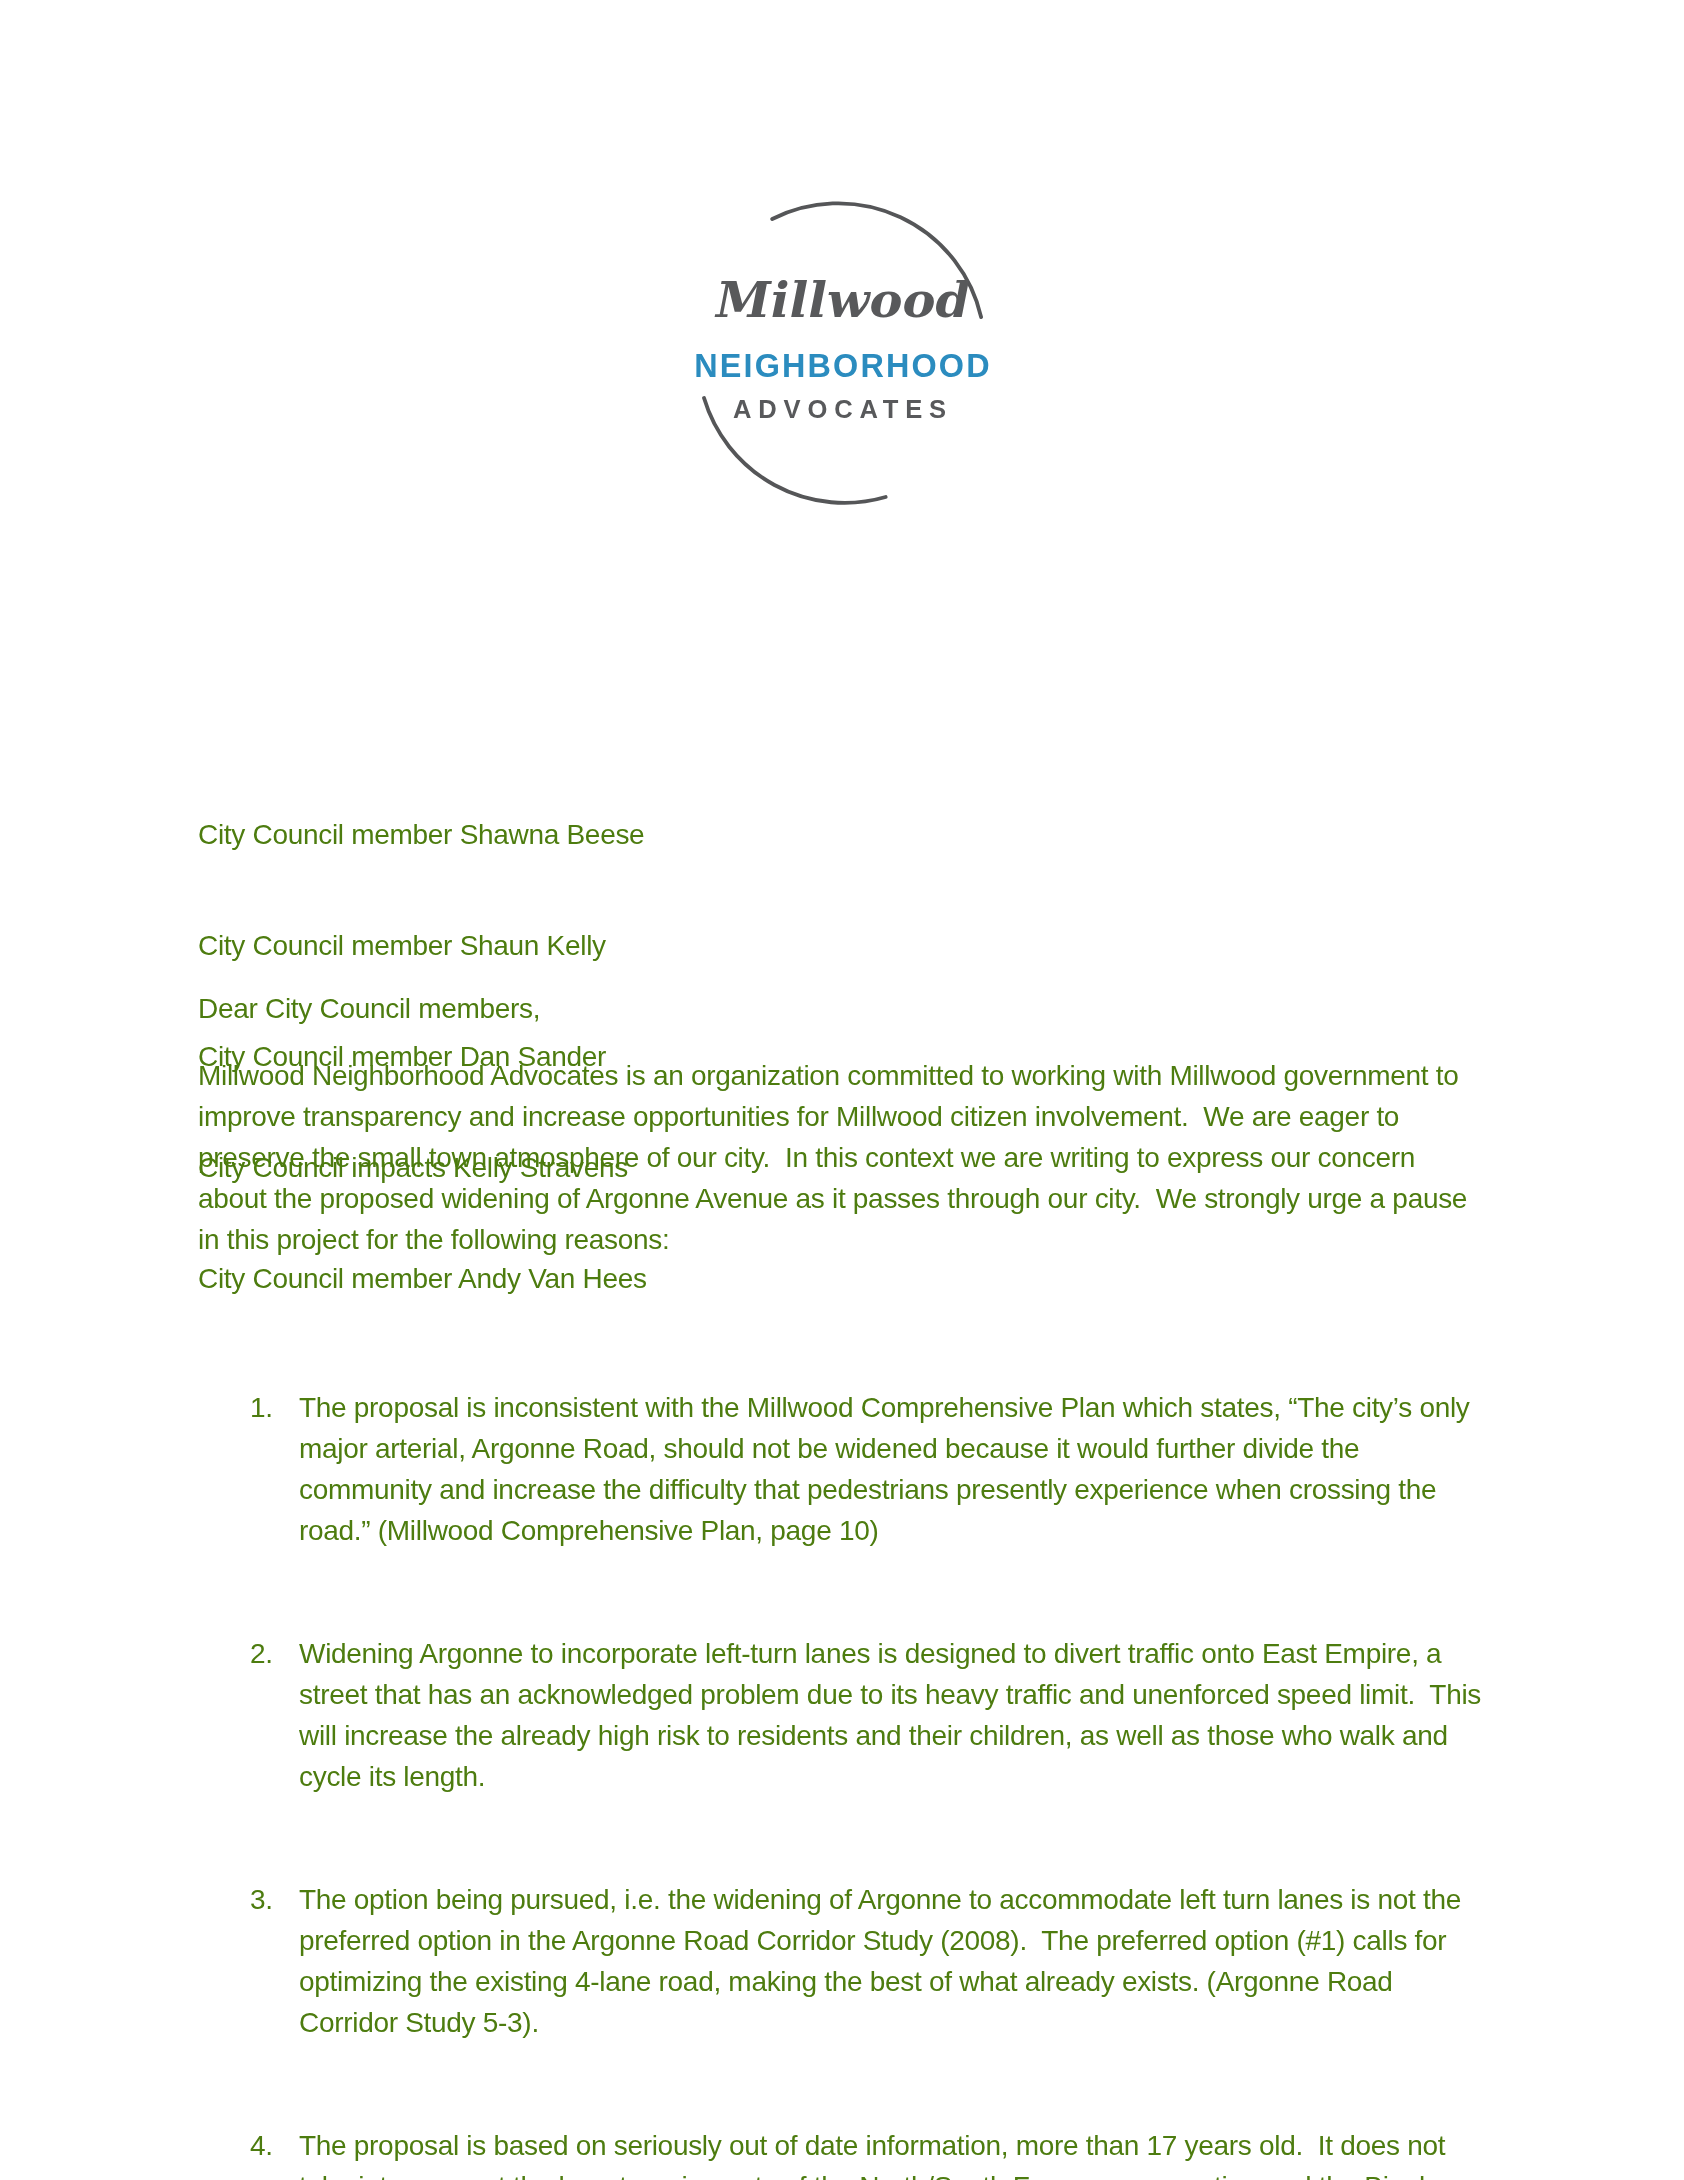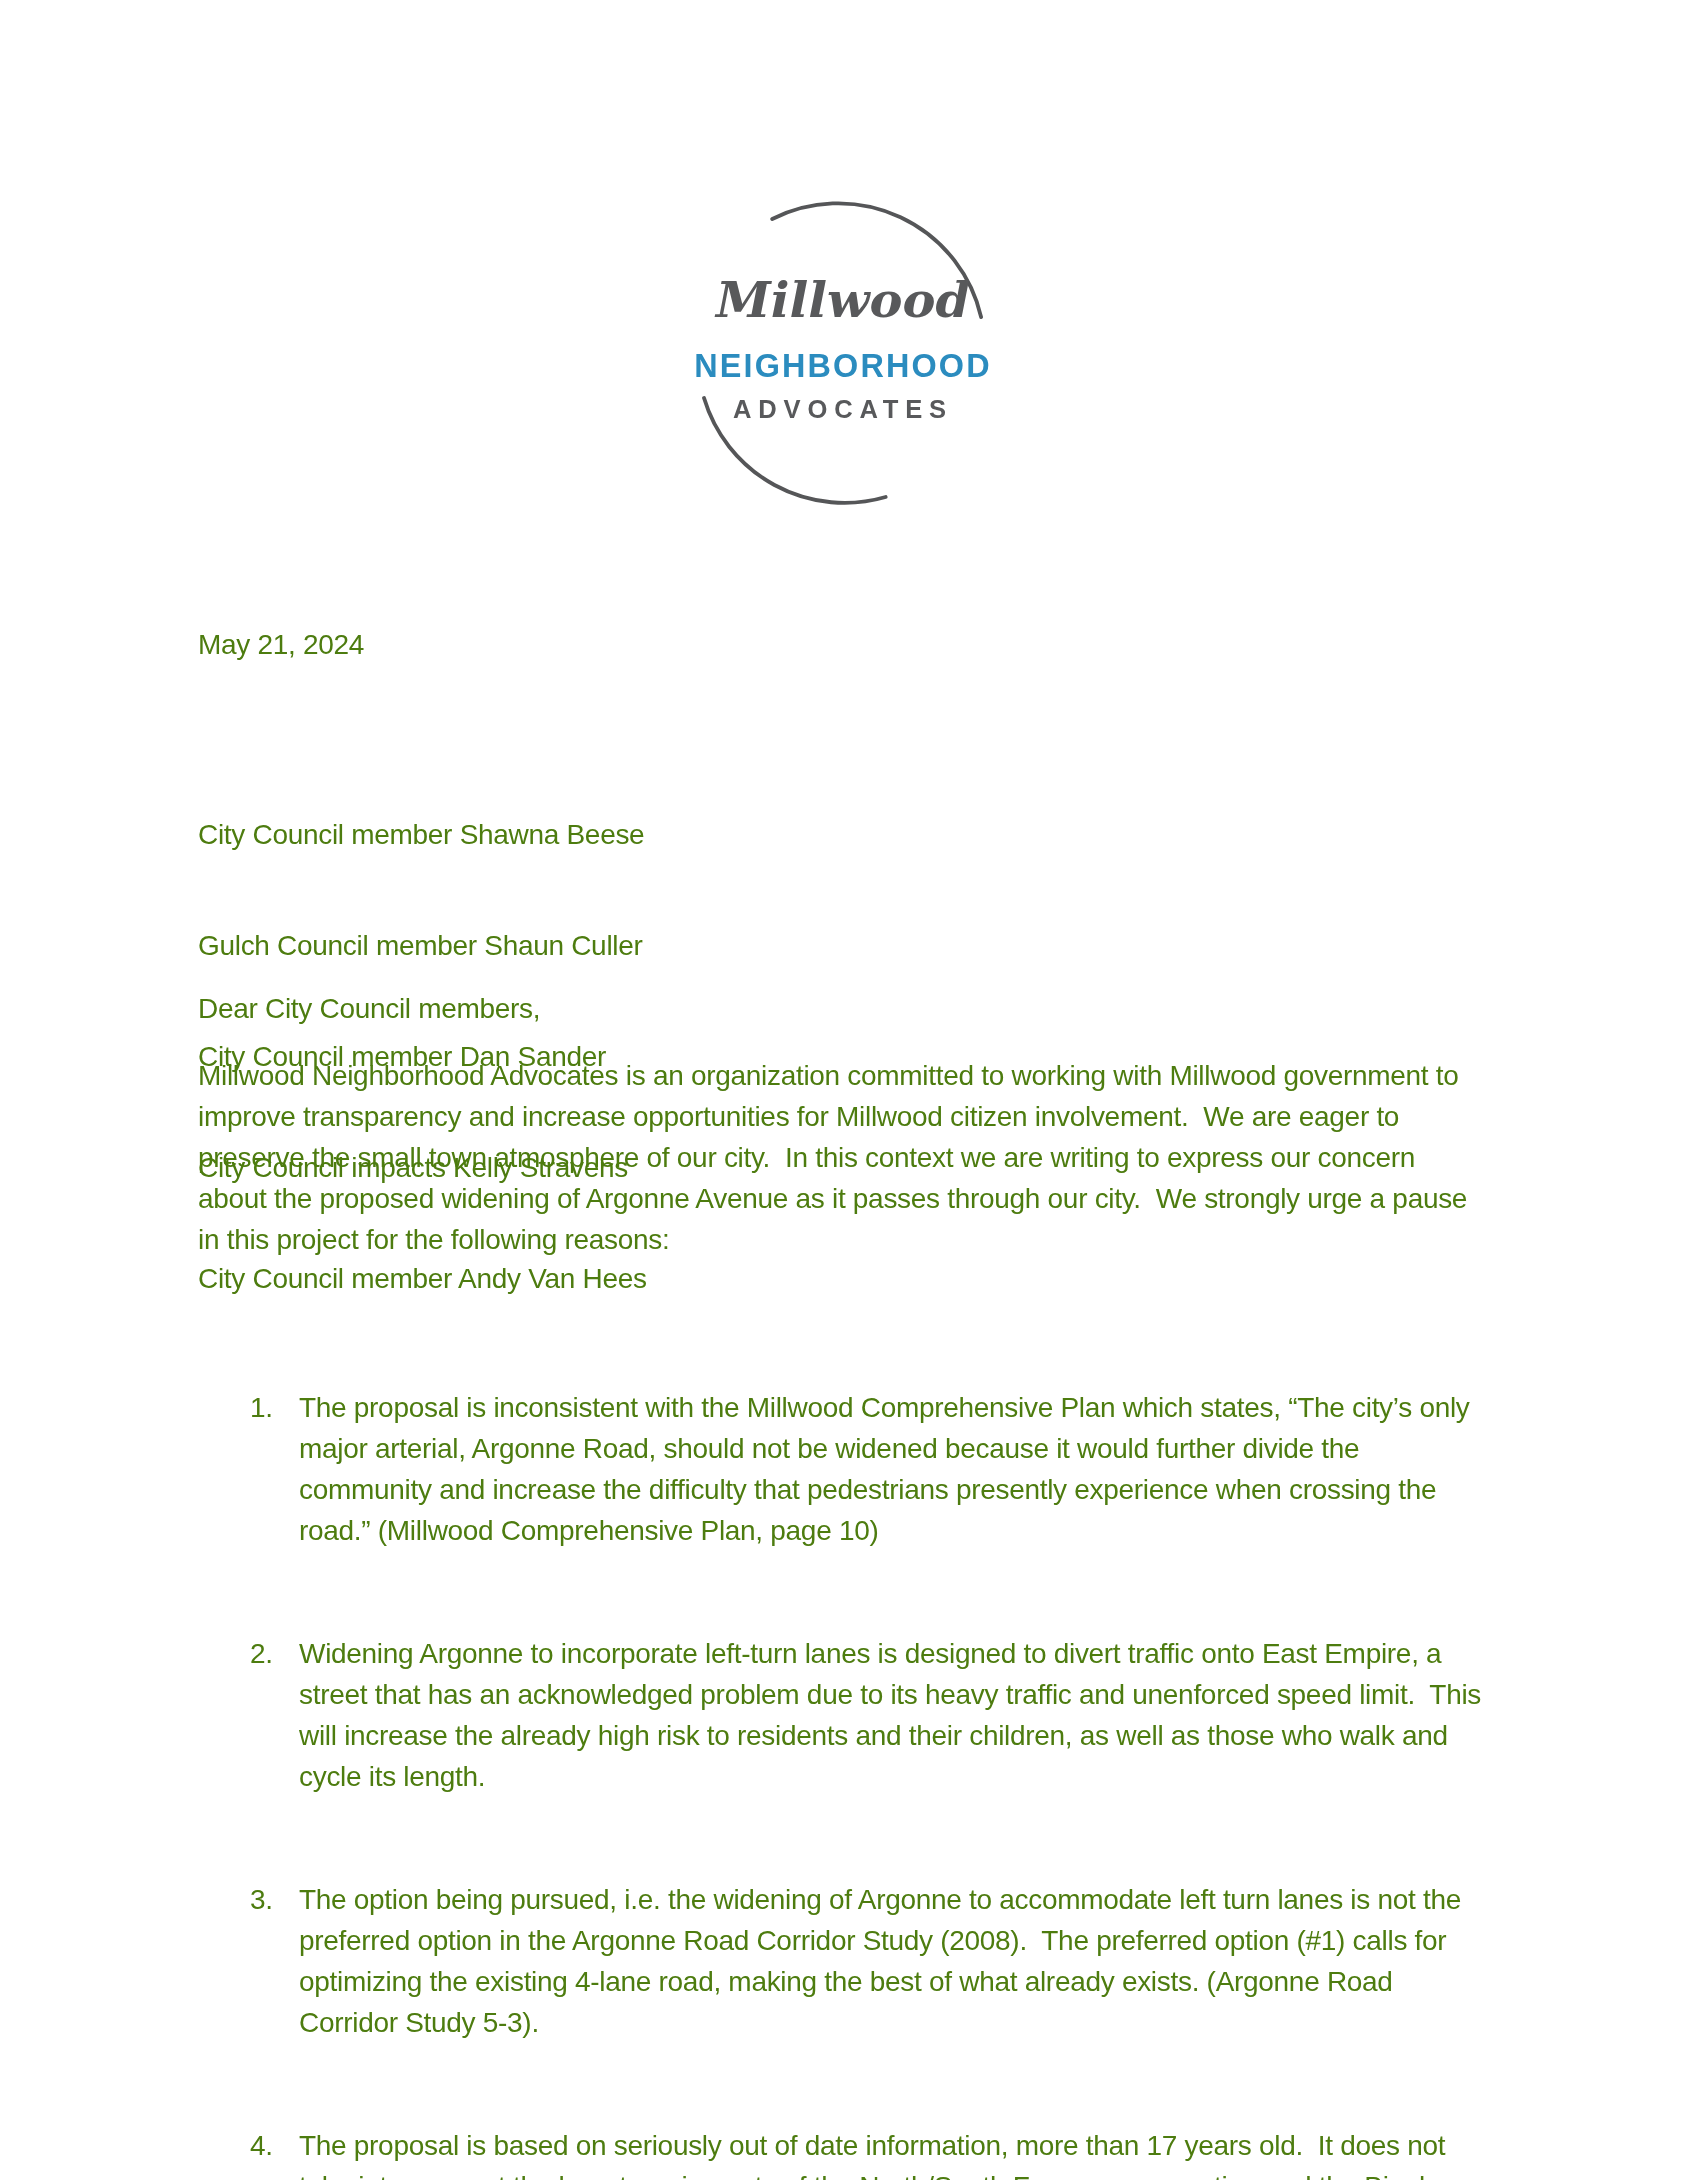--- a/index.html
+++ b/index.html
@@ -76,25 +76,24 @@
   <div class="logo">
     <svg viewBox="0 0 380 380">
       <path d="M 107 27 A 172 172 0 0 1 352 142" fill="none" stroke-width="4.5" stroke-linecap="round" stroke="#555658"></path>
       <path d="M 27 237 A 172 172 0 0 0 240 353" fill="none" stroke-width="4.5" stroke-linecap="round" stroke="#555658"></path>
       <text x="190" y="142" text-anchor="middle" class="script" fill="#58595b">Millwood</text>
       <text x="190" y="212" text-anchor="middle" class="band1" fill="#2b8cbf">NEIGHBORHOOD</text>
       <text x="190" y="260" text-anchor="middle" class="band2" fill="#58595b">ADVOCATES</text>
     </svg>
   </div>
 
-  <div class="txtblock date">May 21, 2024</div>
 
   <div class="txtblock recipients">
     <div>City Council member Shawna Beese</div>
-    <div>Gulch Council member Shaun Culler</div>
+    <div>City Council member Shaun Kelly</div>
     <div>City Council member Dan Sander</div>
     <div>City Council impacts Kelly Stravens</div>
     <div>City Council member Andy Van Hees</div>
   </div>
 
   <div class="txtblock salutation">Dear City Council members,</div>
 
   <div class="txtblock intro">Millwood Neighborhood Advocates is an organization committed to working with Millwood government to improve transparency and increase opportunities for Millwood citizen involvement.  We are eager to preserve the small town atmosphere of our city.  In this context we are writing to express our concern about the proposed widening of Argonne Avenue as it passes through our city.  We strongly urge a pause in this project for the following reasons:</div>
 
   <ol class="txtblock reasons">

